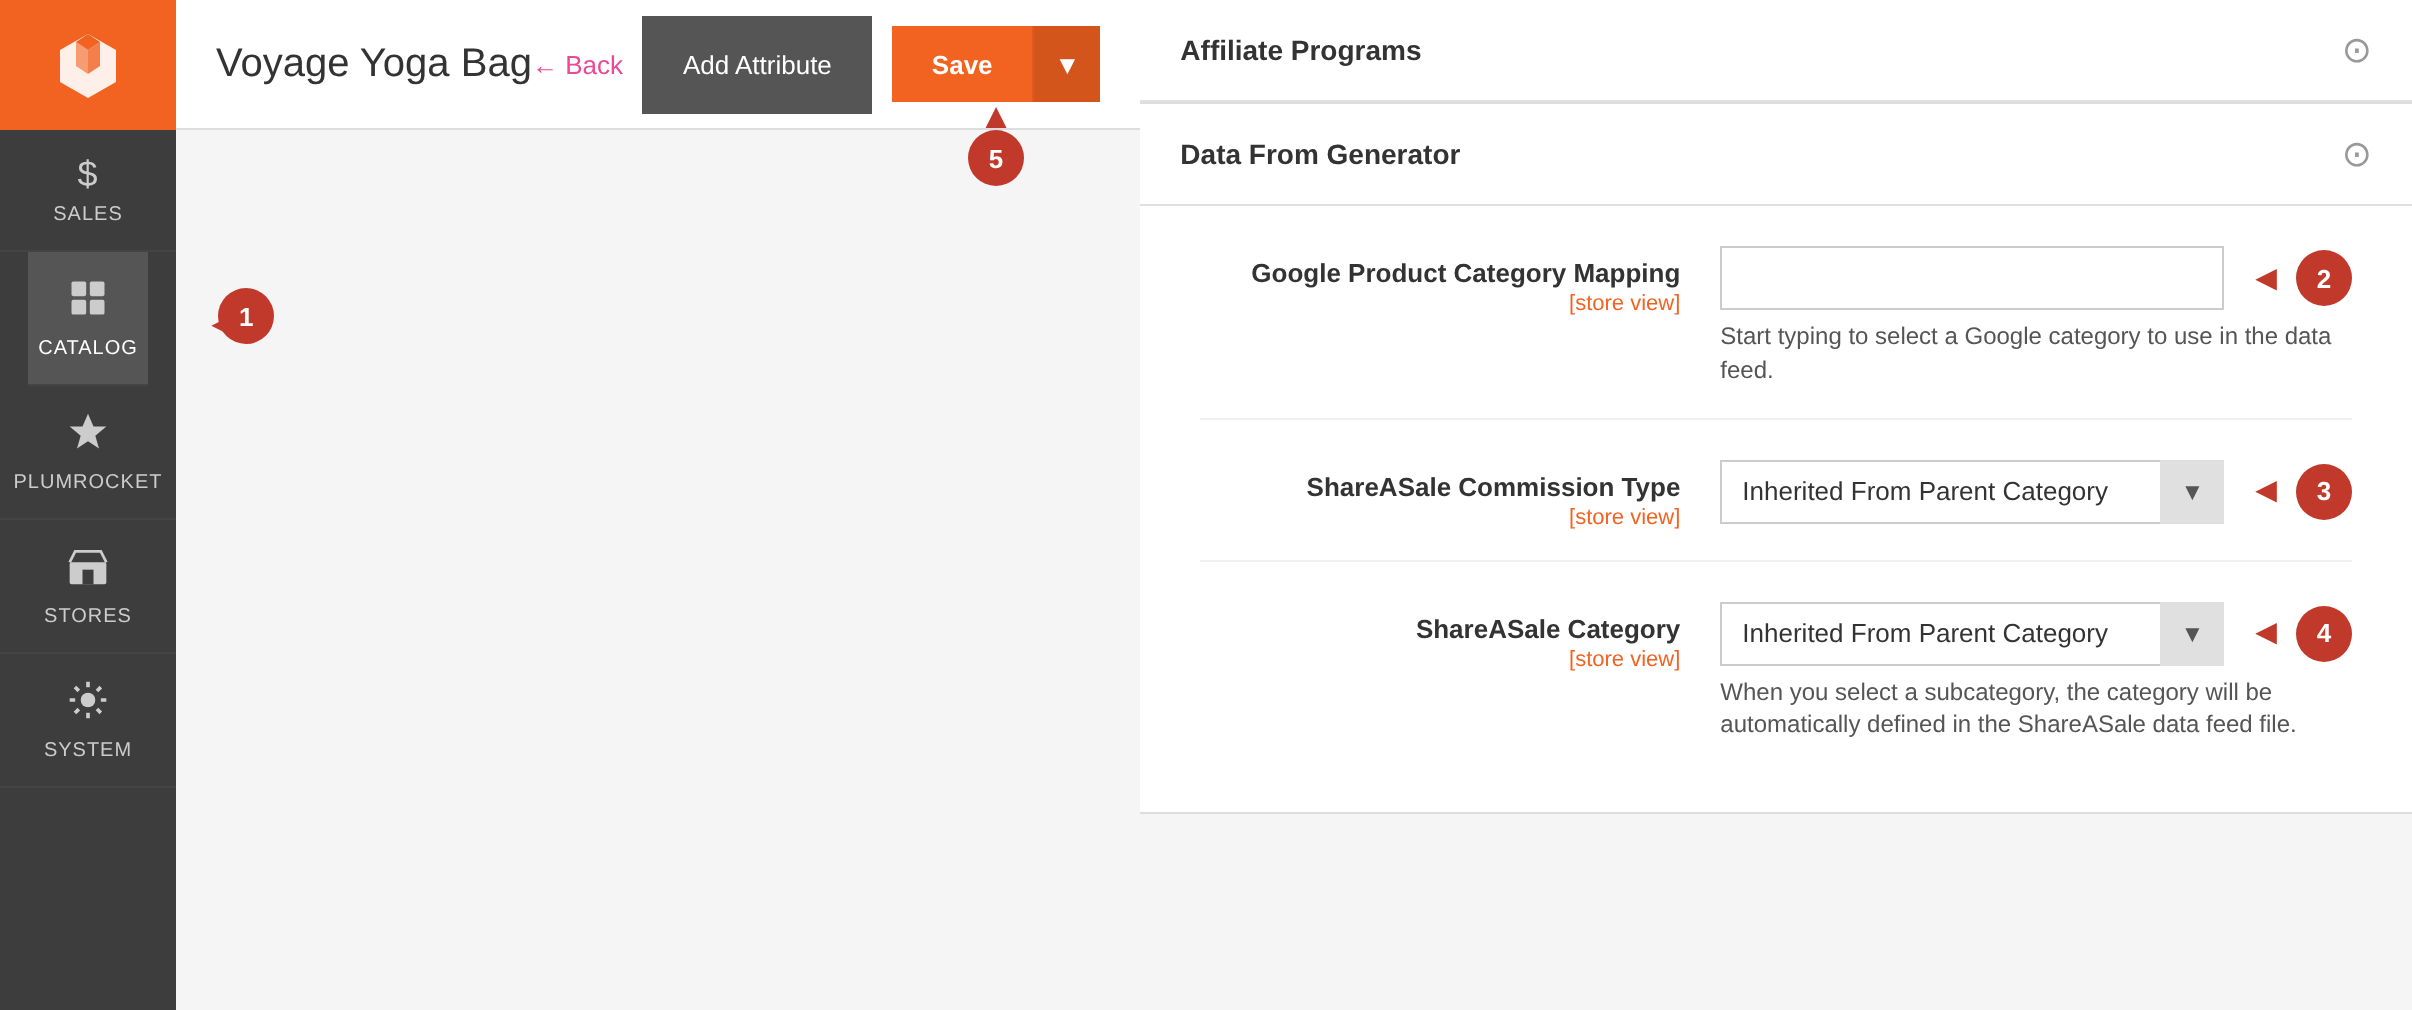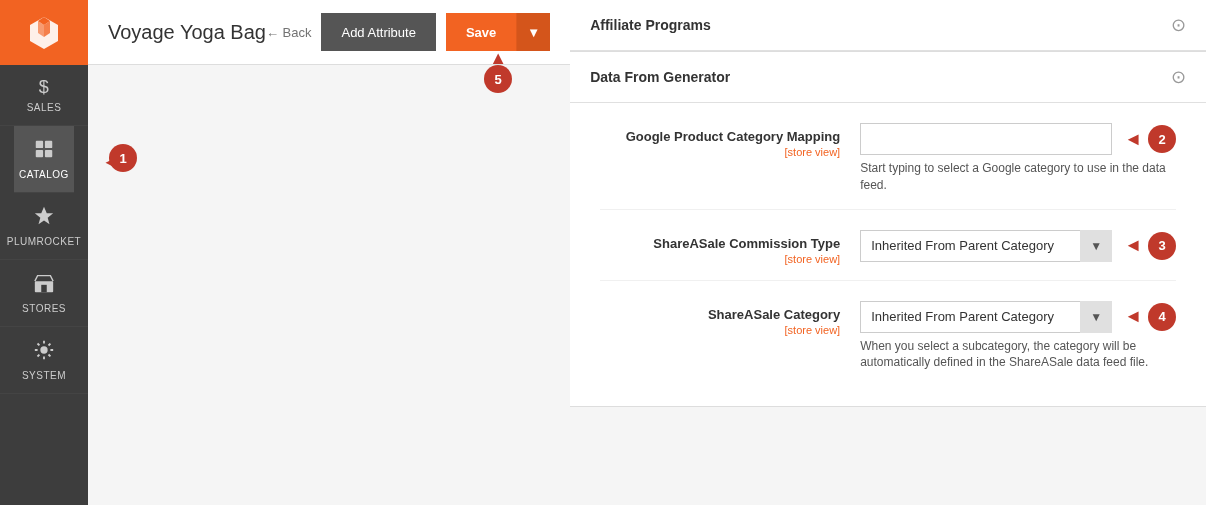--- a/index.html
+++ b/index.html
@@ -54,36 +54,36 @@
       font-weight: 300;
       color: #333;
       flex: 1;
     }
     .header-actions {
       display: flex;
       align-items: center;
       gap: 10px;
     }
     .back-link {
-      color: #737373;
+      color: #ec4899;
       text-decoration: none;
       font-size: 13px;
       cursor: pointer;
       display: flex;
       align-items: center;
       gap: 5px;
     }
     .btn-add-attribute {
       background: #555;
       color: #fff;
       border: none;
       padding: 10px 20px;
       font-size: 13px;
       cursor: pointer;
-      height: 38px;
+      height: 49px;
     }
     .btn-save-group {
       display: flex;
       height: 38px;
     }
     .btn-save {
       background: #f26322;
       color: #fff;
       border: none;
       padding: 10px 20px;

